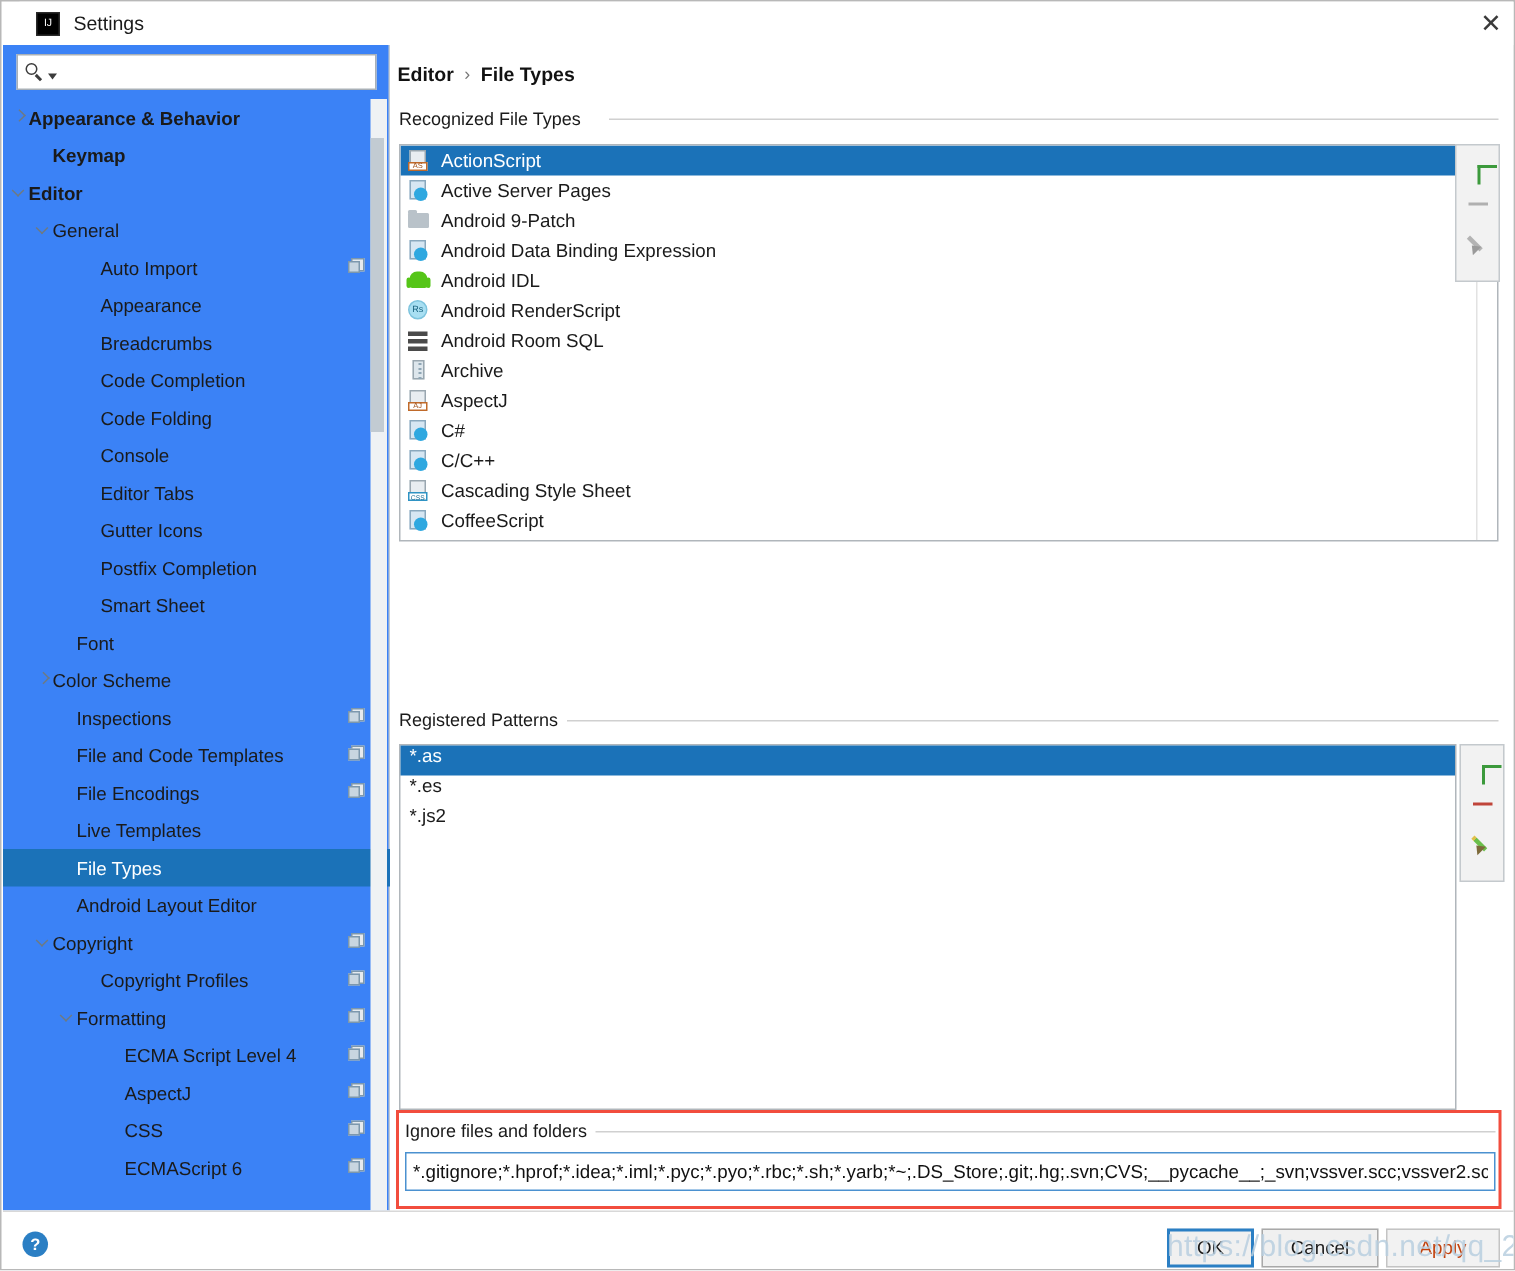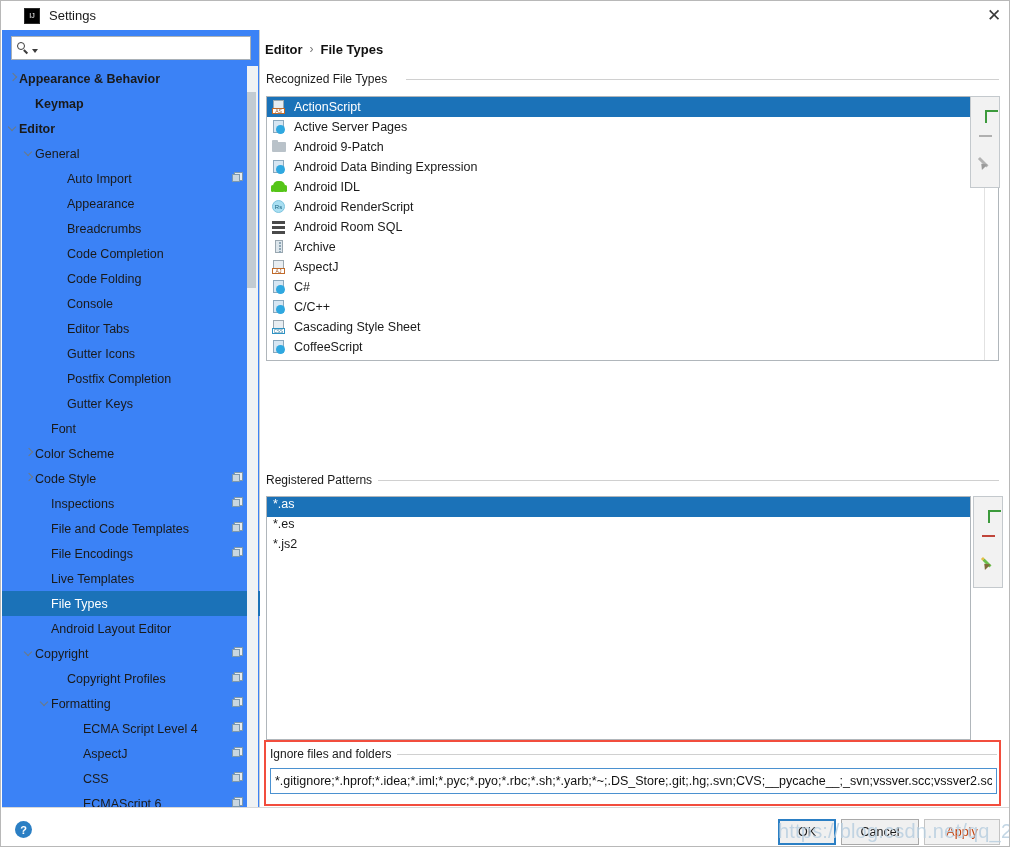--- a/index.html
+++ b/index.html
@@ -407,40 +407,31 @@
           <span class="tree-label">Gutter Icons</span>
         </div>
         <div class="tree-row">
           <div style="width: 54px; flex: 0 0 auto;"></div>
           <div class="arrow"></div>
           <span class="tree-label">Postfix Completion</span>
         </div>
         <div class="tree-row">
           <div style="width: 54px; flex: 0 0 auto;"></div>
           <div class="arrow"></div>
-          <span class="tree-label">Gutter Keys</span>
+          <span class="tree-label">Smart Sheet</span>
         </div>
         <div class="tree-row">
           <div style="width: 38px; flex: 0 0 auto;"></div>
           <div class="arrow"></div>
           <span class="tree-label">Font</span>
         </div>
         <div class="tree-row">
           <div style="width: 22px; flex: 0 0 auto;"></div>
           <div class="arrow right"></div>
           <span class="tree-label">Color Scheme</span>
-        </div>
-        <div class="tree-row">
-          <div style="width: 22px; flex: 0 0 auto;"></div>
-          <div class="arrow right"></div>
-          <span class="tree-label">Code Style</span>
-          <div class="copy-icon">
-            <div class="b"></div>
-            <div class="f"></div>
-          </div>
         </div>
         <div class="tree-row">
           <div style="width: 38px; flex: 0 0 auto;"></div>
           <div class="arrow"></div>
           <span class="tree-label">Inspections</span>
           <div class="copy-icon">
             <div class="b"></div>
             <div class="f"></div>
           </div>
         </div>

